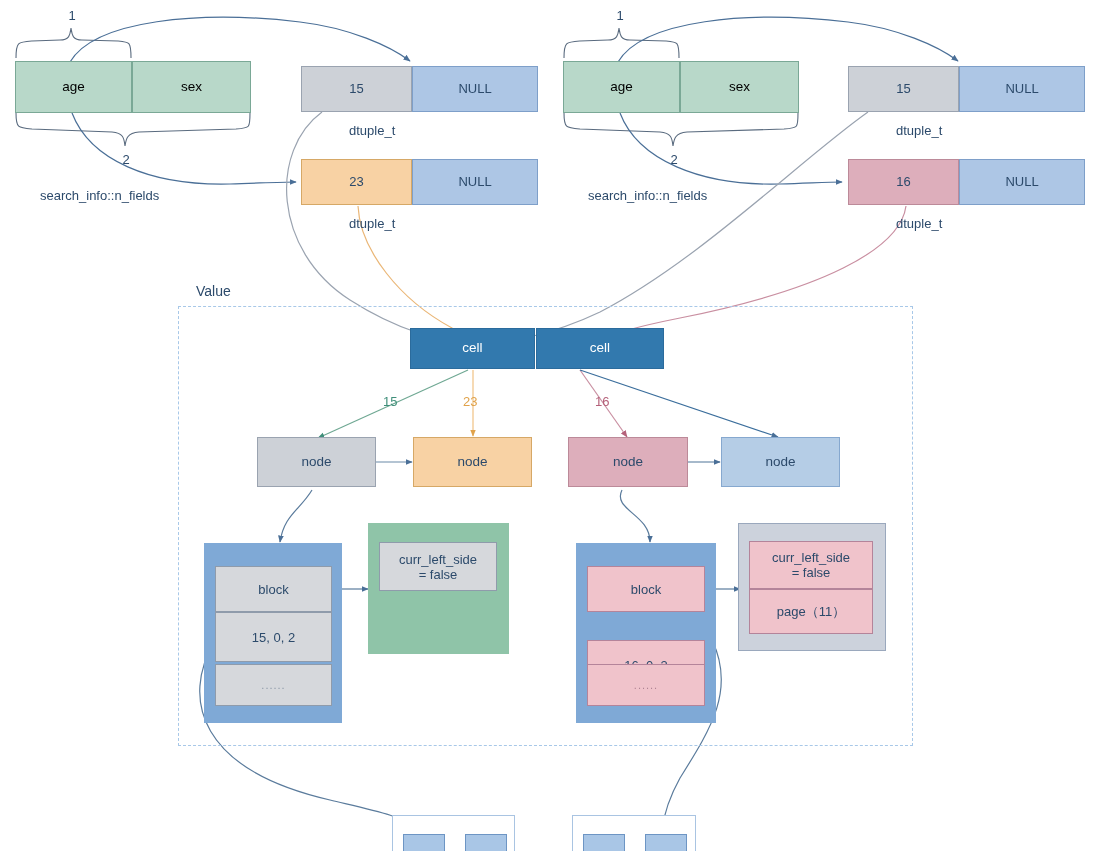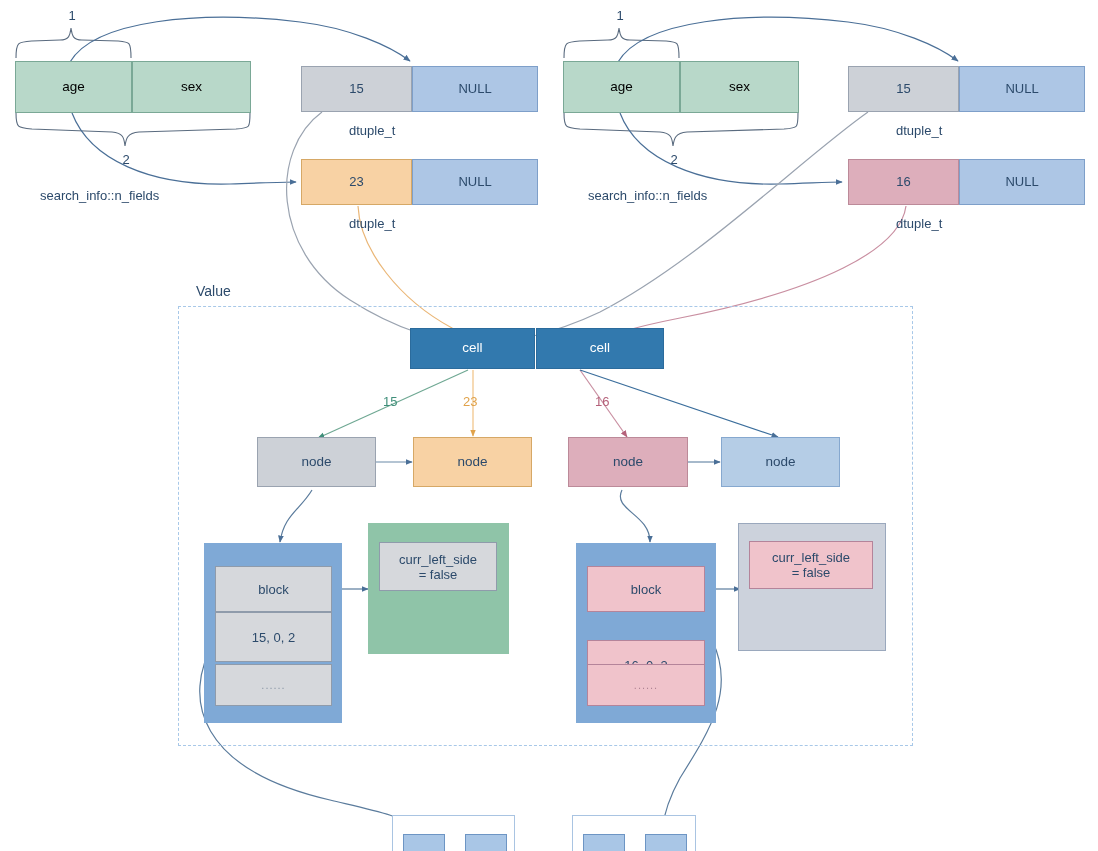--- a/index.html
+++ b/index.html
@@ -172,20 +172,21 @@
   <div class="blockwrap" style="left:576px;top:543px;width:140px;height:180px;"></div>
   <div class="rowcell p-row" style="left:587px;top:566px;width:118px;height:46px;">block</div>
   <div class="rowcell p-row" style="left:587px;top:640px;width:118px;height:50px;">16, 0, 3</div>
   <div class="rowcell p-row" style="left:587px;top:664px;width:118px;height:42px;font-size:11px;color:#b08494;letter-spacing:1px;">......</div>
 
   <div class="pagewrap-gray" style="left:738px;top:523px;width:148px;height:128px;"></div>
   <div class="rowcell p-row" style="left:749px;top:541px;width:124px;height:48px;flex-direction:column;">
     <span>curr_left_side</span>
     <span>= false</span>
   </div>
+  <div class="rowcell p-row" style="left:749px;top:589px;width:124px;height:45px;">page（11）</div>
 
   <div class="btmwrap" style="left:392px;top:815px;width:123px;height:60px;"></div>
   <div class="btmbox" style="left:403px;top:834px;width:42px;height:34px;">15</div>
   <div class="btmbox" style="left:465px;top:834px;width:42px;height:34px;">15</div>
 
   <div class="btmwrap" style="left:572px;top:815px;width:124px;height:60px;"></div>
   <div class="btmbox" style="left:583px;top:834px;width:42px;height:34px;">15</div>
   <div class="btmbox" style="left:645px;top:834px;width:42px;height:34px;">16</div>
 
 </div>

